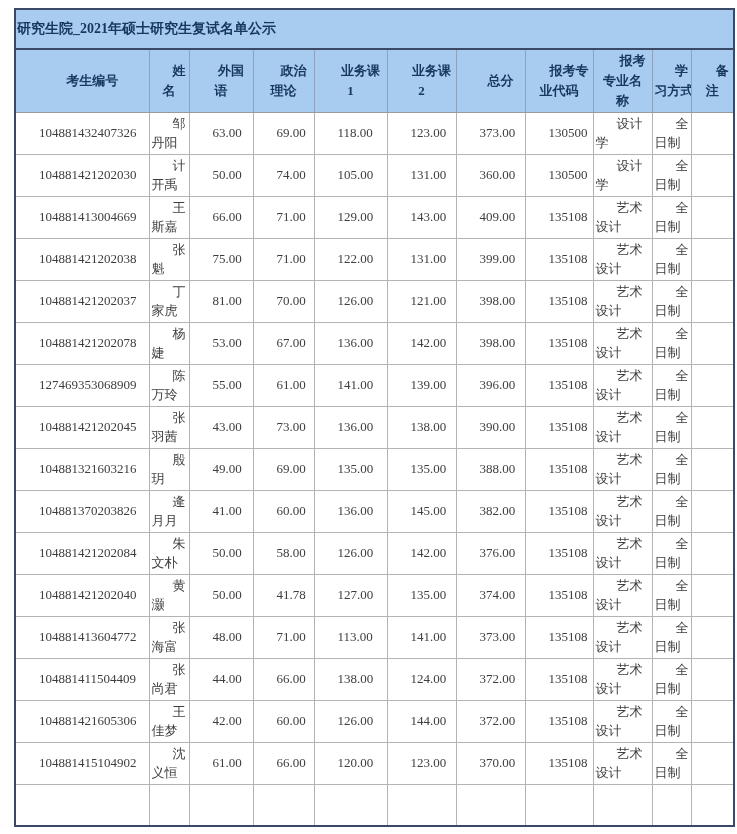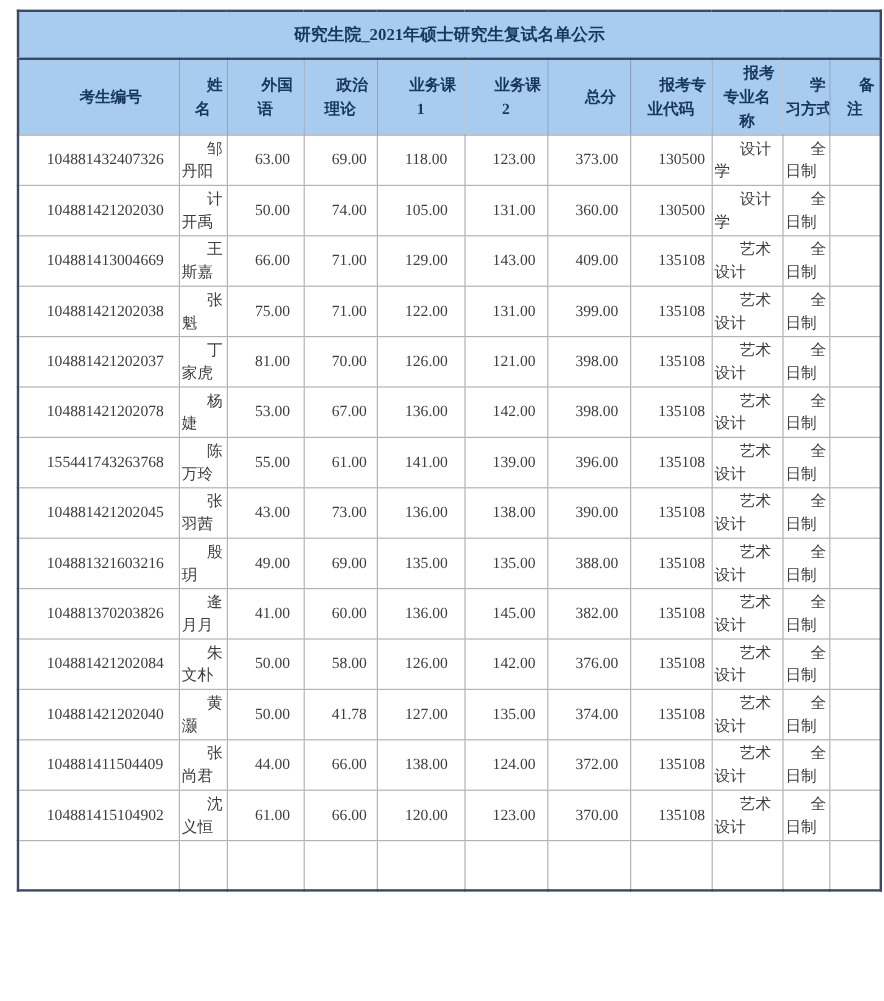--- a/index.html
+++ b/index.html
@@ -27,21 +27,20 @@
     overflow: hidden;
     vertical-align: middle;
   }
   
   tr.title-row td {
     height: 40px;
     background: var(--header-bg, #a8ccf0);
     color: var(--header-text, #17375e);
     font-weight: bold;
     font-size: 14px;
-    text-align: center;
     border-bottom: 2px solid var(--outer-border, #3a4a66);
   }
   
   tr.header-row { height: 63px; }
   tr.header-row th {
     background: var(--header-bg, #a8ccf0);
     color: var(--header-text, #17375e);
     font-weight: bold;
     font-size: 13px;
     line-height: 1.55;
@@ -186,21 +185,21 @@
           <td class="num">67.00</td>
           <td class="num">136.00</td>
           <td class="num">142.00</td>
           <td class="num">398.00</td>
           <td class="num">135108</td>
           <td class="txt">艺术设计</td>
           <td class="txt">全日制</td>
           <td class="txt"></td>
         </tr>
         <tr>
-          <td class="num">155441743263768</td>
+          <td class="num">127469353068909</td>
           <td class="txt">陈万玲</td>
           <td class="num">55.00</td>
           <td class="num">61.00</td>
           <td class="num">141.00</td>
           <td class="num">139.00</td>
           <td class="num">396.00</td>
           <td class="num">135108</td>
           <td class="txt">艺术设计</td>
           <td class="txt">全日制</td>
           <td class="txt"></td>
@@ -264,33 +263,59 @@
           <td class="num">41.78</td>
           <td class="num">127.00</td>
           <td class="num">135.00</td>
           <td class="num">374.00</td>
           <td class="num">135108</td>
           <td class="txt">艺术设计</td>
           <td class="txt">全日制</td>
           <td class="txt"></td>
         </tr>
         <tr>
+          <td class="num">104881413604772</td>
+          <td class="txt">张海富</td>
+          <td class="num">48.00</td>
+          <td class="num">71.00</td>
+          <td class="num">113.00</td>
+          <td class="num">141.00</td>
+          <td class="num">373.00</td>
+          <td class="num">135108</td>
+          <td class="txt">艺术设计</td>
+          <td class="txt">全日制</td>
+          <td class="txt"></td>
+        </tr>
+        <tr>
           <td class="num">104881411504409</td>
           <td class="txt">张尚君</td>
           <td class="num">44.00</td>
           <td class="num">66.00</td>
           <td class="num">138.00</td>
           <td class="num">124.00</td>
           <td class="num">372.00</td>
           <td class="num">135108</td>
           <td class="txt">艺术设计</td>
           <td class="txt">全日制</td>
           <td class="txt"></td>
         </tr>
         <tr>
+          <td class="num">104881421605306</td>
+          <td class="txt">王佳梦</td>
+          <td class="num">42.00</td>
+          <td class="num">60.00</td>
+          <td class="num">126.00</td>
+          <td class="num">144.00</td>
+          <td class="num">372.00</td>
+          <td class="num">135108</td>
+          <td class="txt">艺术设计</td>
+          <td class="txt">全日制</td>
+          <td class="txt"></td>
+        </tr>
+        <tr>
           <td class="num">104881415104902</td>
           <td class="txt">沈义恒</td>
           <td class="num">61.00</td>
           <td class="num">66.00</td>
           <td class="num">120.00</td>
           <td class="num">123.00</td>
           <td class="num">370.00</td>
           <td class="num">135108</td>
           <td class="txt">艺术设计</td>
           <td class="txt">全日制</td>

